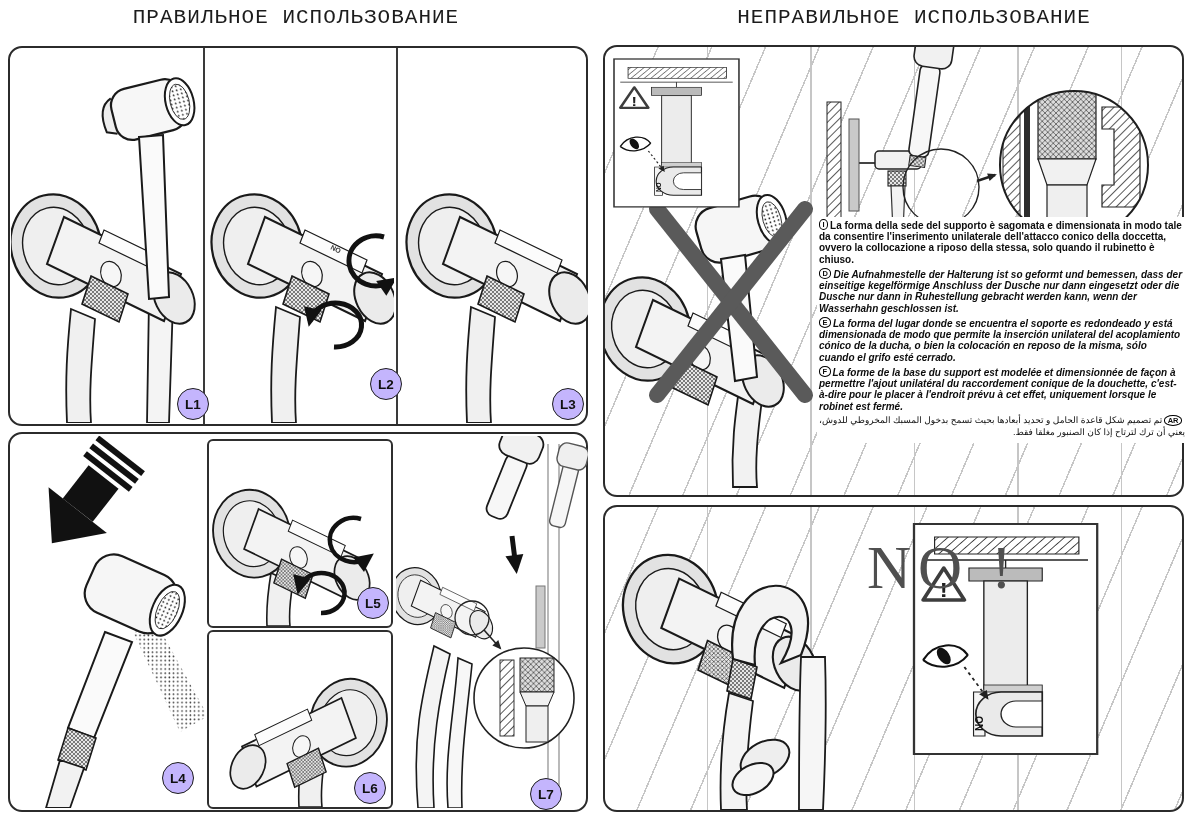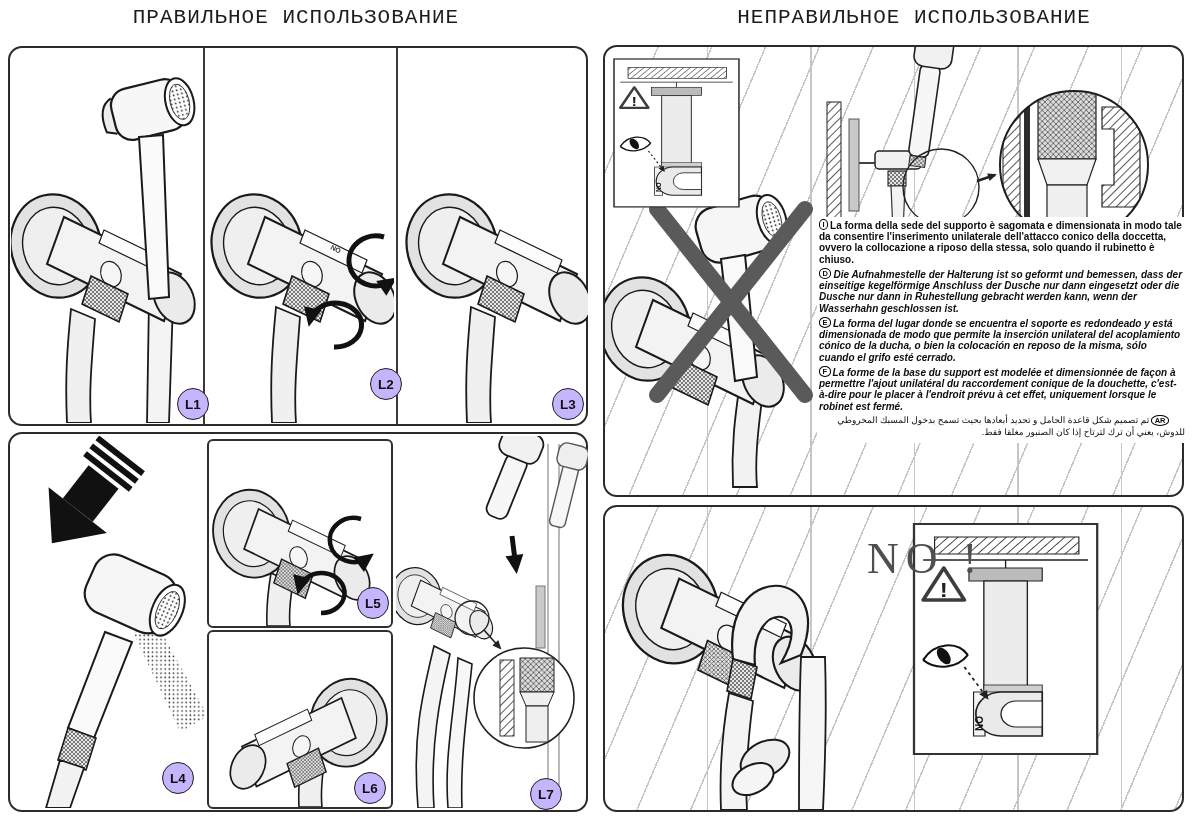--- a/index.html
+++ b/index.html
@@ -38,24 +38,24 @@
   }
   .note{margin:0 0 3px 0;font-weight:bold;}
   .note.it{font-style:normal;}
   .note.i{font-style:italic;}
   .note.ar{direction:rtl;text-align:right;font-size:9px;font-weight:normal;line-height:1.25;}
   .badge{
     display:inline-block;border:1.2px solid #000;border-radius:50% / 45%;
     padding:0 2.5px;font-size:7.5px;font-weight:bold;font-style:normal;line-height:9px;
     vertical-align:1.5px;margin-right:2px;background:#fff;letter-spacing:0;
   }
-  .note.ar .badge{margin-right:16px;margin-left:2px;vertical-align:0;}
+  .note.ar .badge{margin-right:3px;margin-left:2px;vertical-align:0;}
   #no-big{
     position:absolute;left:262px;top:26px;z-index:4;
-    font-family:"Liberation Serif",serif;font-size:44px;font-weight:400;
+    font-family:"Liberation Serif",serif;font-size:61px;font-weight:400;
     letter-spacing:7px;color:#4f4f4f;
   }
   svg{display:block;}
 </style>
 </head>
 <body>
 
 <svg width="0" height="0" style="position:absolute" aria-hidden="true">
   <defs>
     <pattern id="patDots" width="4.2" height="4.2" patternUnits="userSpaceOnUse">

